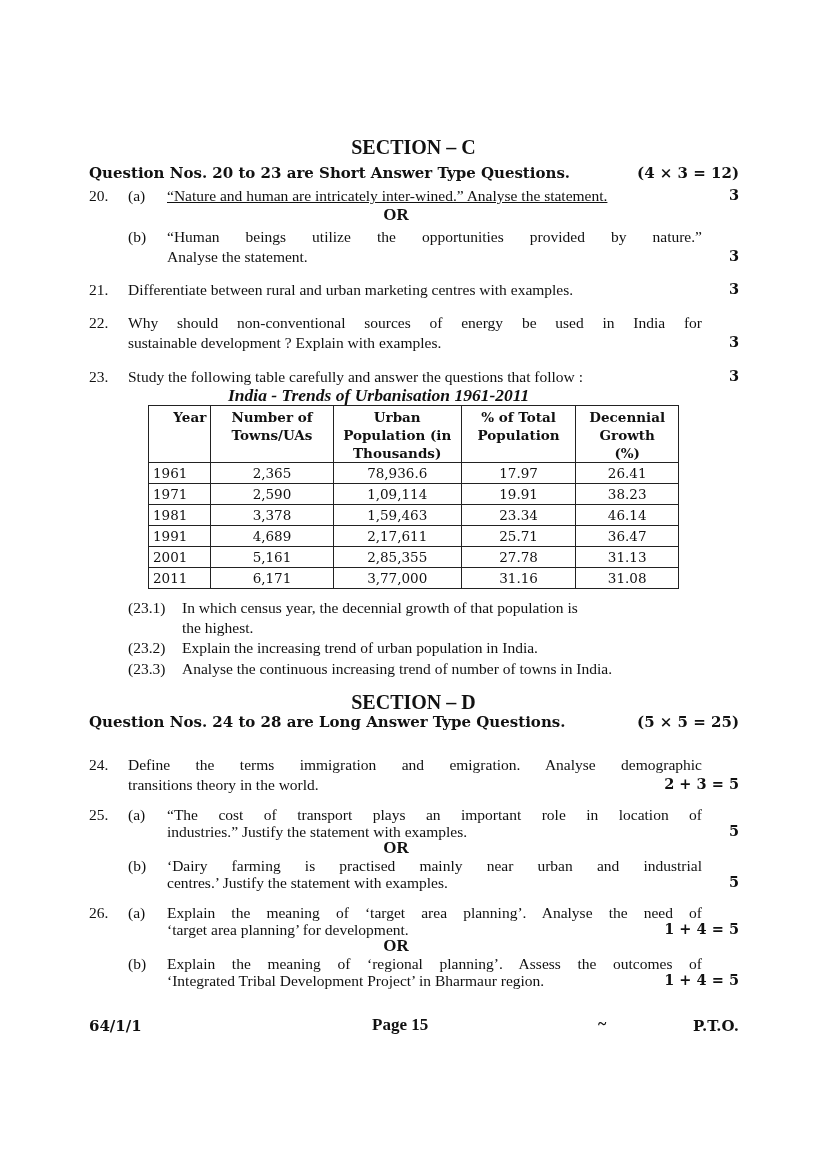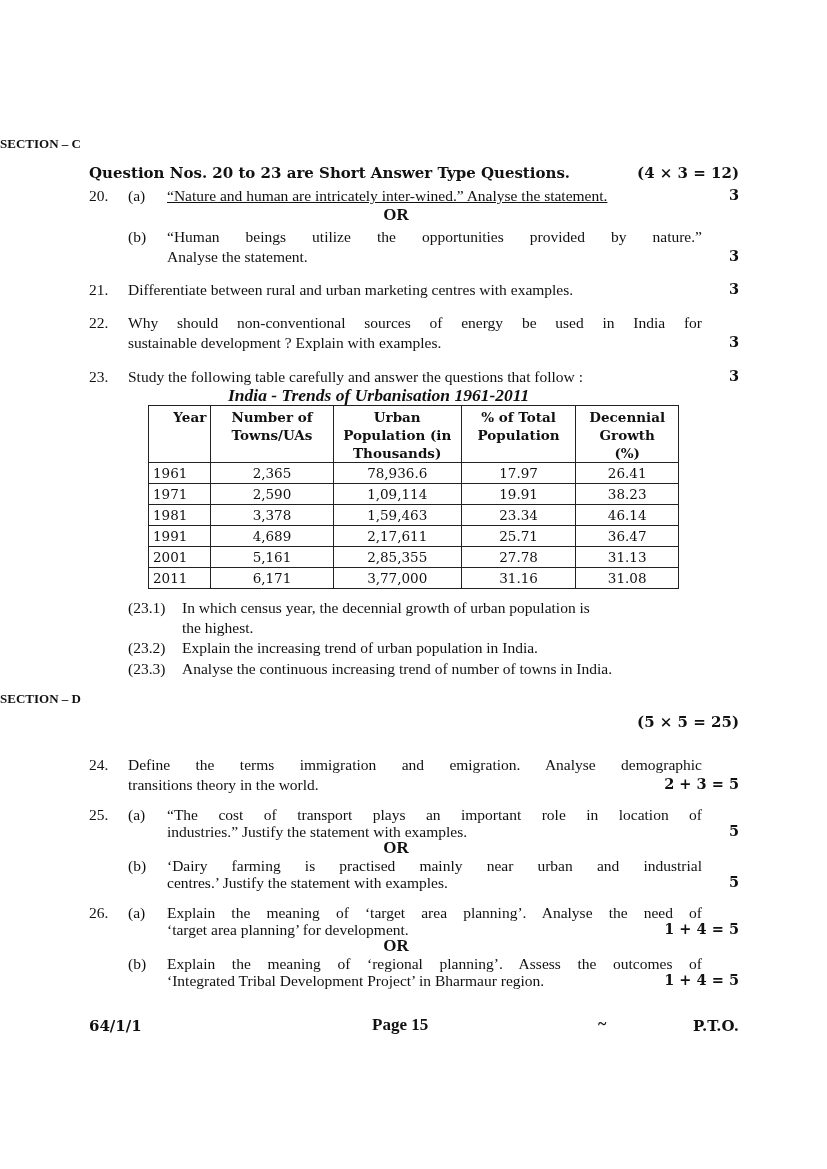--- a/index.html
+++ b/index.html
@@ -5,21 +5,21 @@
     html, body { margin: 0; padding: 0; background: #ffffff; }
     body {
       width: 827px; height: 1169px; position: relative; overflow: hidden;
       font-family: "DejaVu Serif", "Liberation Serif", serif;
       color: #111111;
     }
     .page { position: absolute; left: 0; top: 0; width: 827px; height: 1169px; }
     .abs { position: absolute; }
     .txt { font-size: 15.5px; line-height: 19px; font-family: "Liberation Serif", serif; }
     .justify { text-align: justify; text-align-last: justify; }
-    .section-title { font-family: "Liberation Serif", serif; font-weight: bold; font-size: 13px; width: 827px; left: 0; }
+    .section-title { font-family: "Liberation Serif", serif; font-weight: bold; font-size: 20px; text-align: center; width: 827px; left: 0; }
     .instr { font-family: "DejaVu Serif", serif; font-weight: bold; font-size: 15px; }
     .marks { font-family: "DejaVu Serif", serif; font-weight: bold; font-size: 14.5px; text-align: right; }
     .or { font-family: "Liberation Serif", serif; font-weight: bold; font-size: 17px; text-align: center; width: 60px; }
     table.urb {
       position: absolute; left: 148px; top: 405px; width: 531px;
       border-collapse: collapse; font-family: "DejaVu Serif", serif; font-size: 13.5px;
     }
     table.urb th, table.urb td { border: 1.3px solid #222; padding: 0 4px; }
     table.urb th { font-weight: bold; vertical-align: top; line-height: 18px; padding-top: 2px; }
     table.urb td { text-align: center; height: 20px; line-height: 20px; }
@@ -132,29 +132,30 @@
             <td class="year">2011</td>
             <td>6,171</td>
             <td>3,77,000</td>
             <td>31.16</td>
             <td>31.08</td>
           </tr>
         </tbody>
     </table>
 
     <div class="abs txt" style="left:128px; top:598px;">(23.1)</div>
-    <div class="abs txt" style="left:182px; top:598px;">In which census year, the decennial growth of urban population is</div>
+    <div class="abs txt" style="left:182px; top:598px;">In which census year, the decennial growth of that population is</div>
     <div class="abs txt" style="left:182px; top:618px;">the highest.</div>
     <div class="abs txt" style="left:128px; top:638px;">(23.2)</div>
     <div class="abs txt" style="left:182px; top:638px;">Explain the increasing trend of urban population in India.</div>
     <div class="abs txt" style="left:128px; top:659px;">(23.3)</div>
     <div class="abs txt" style="left:182px; top:659px;">Analyse the continuous increasing trend of number of towns in India.</div>
   </div>
 
   <div class="abs section-title" style="top:691px;">SECTION – D</div>
+  <div class="abs instr" style="left:89px; top:713px;">Question Nos. 24 to 28 are Long Answer Type Questions.</div>
   <div class="abs instr" style="left:620px; top:713px; width:119px; text-align:right;">(5 × 5 = 25)</div>
 
   <div>
     <div class="abs txt" style="left:89px; top:755px;">24.</div>
     <div class="abs txt justify" style="left:128px; top:755px; width:574px;">Define the terms immigration and emigration. Analyse demographic</div>
     <div class="abs txt" style="left:128px; top:775px;">transitions theory in the world.</div>
     <div class="abs marks" style="left:620px; top:775px; width:119px;">2 + 3 = 5</div>
   </div>
 
   <div>

